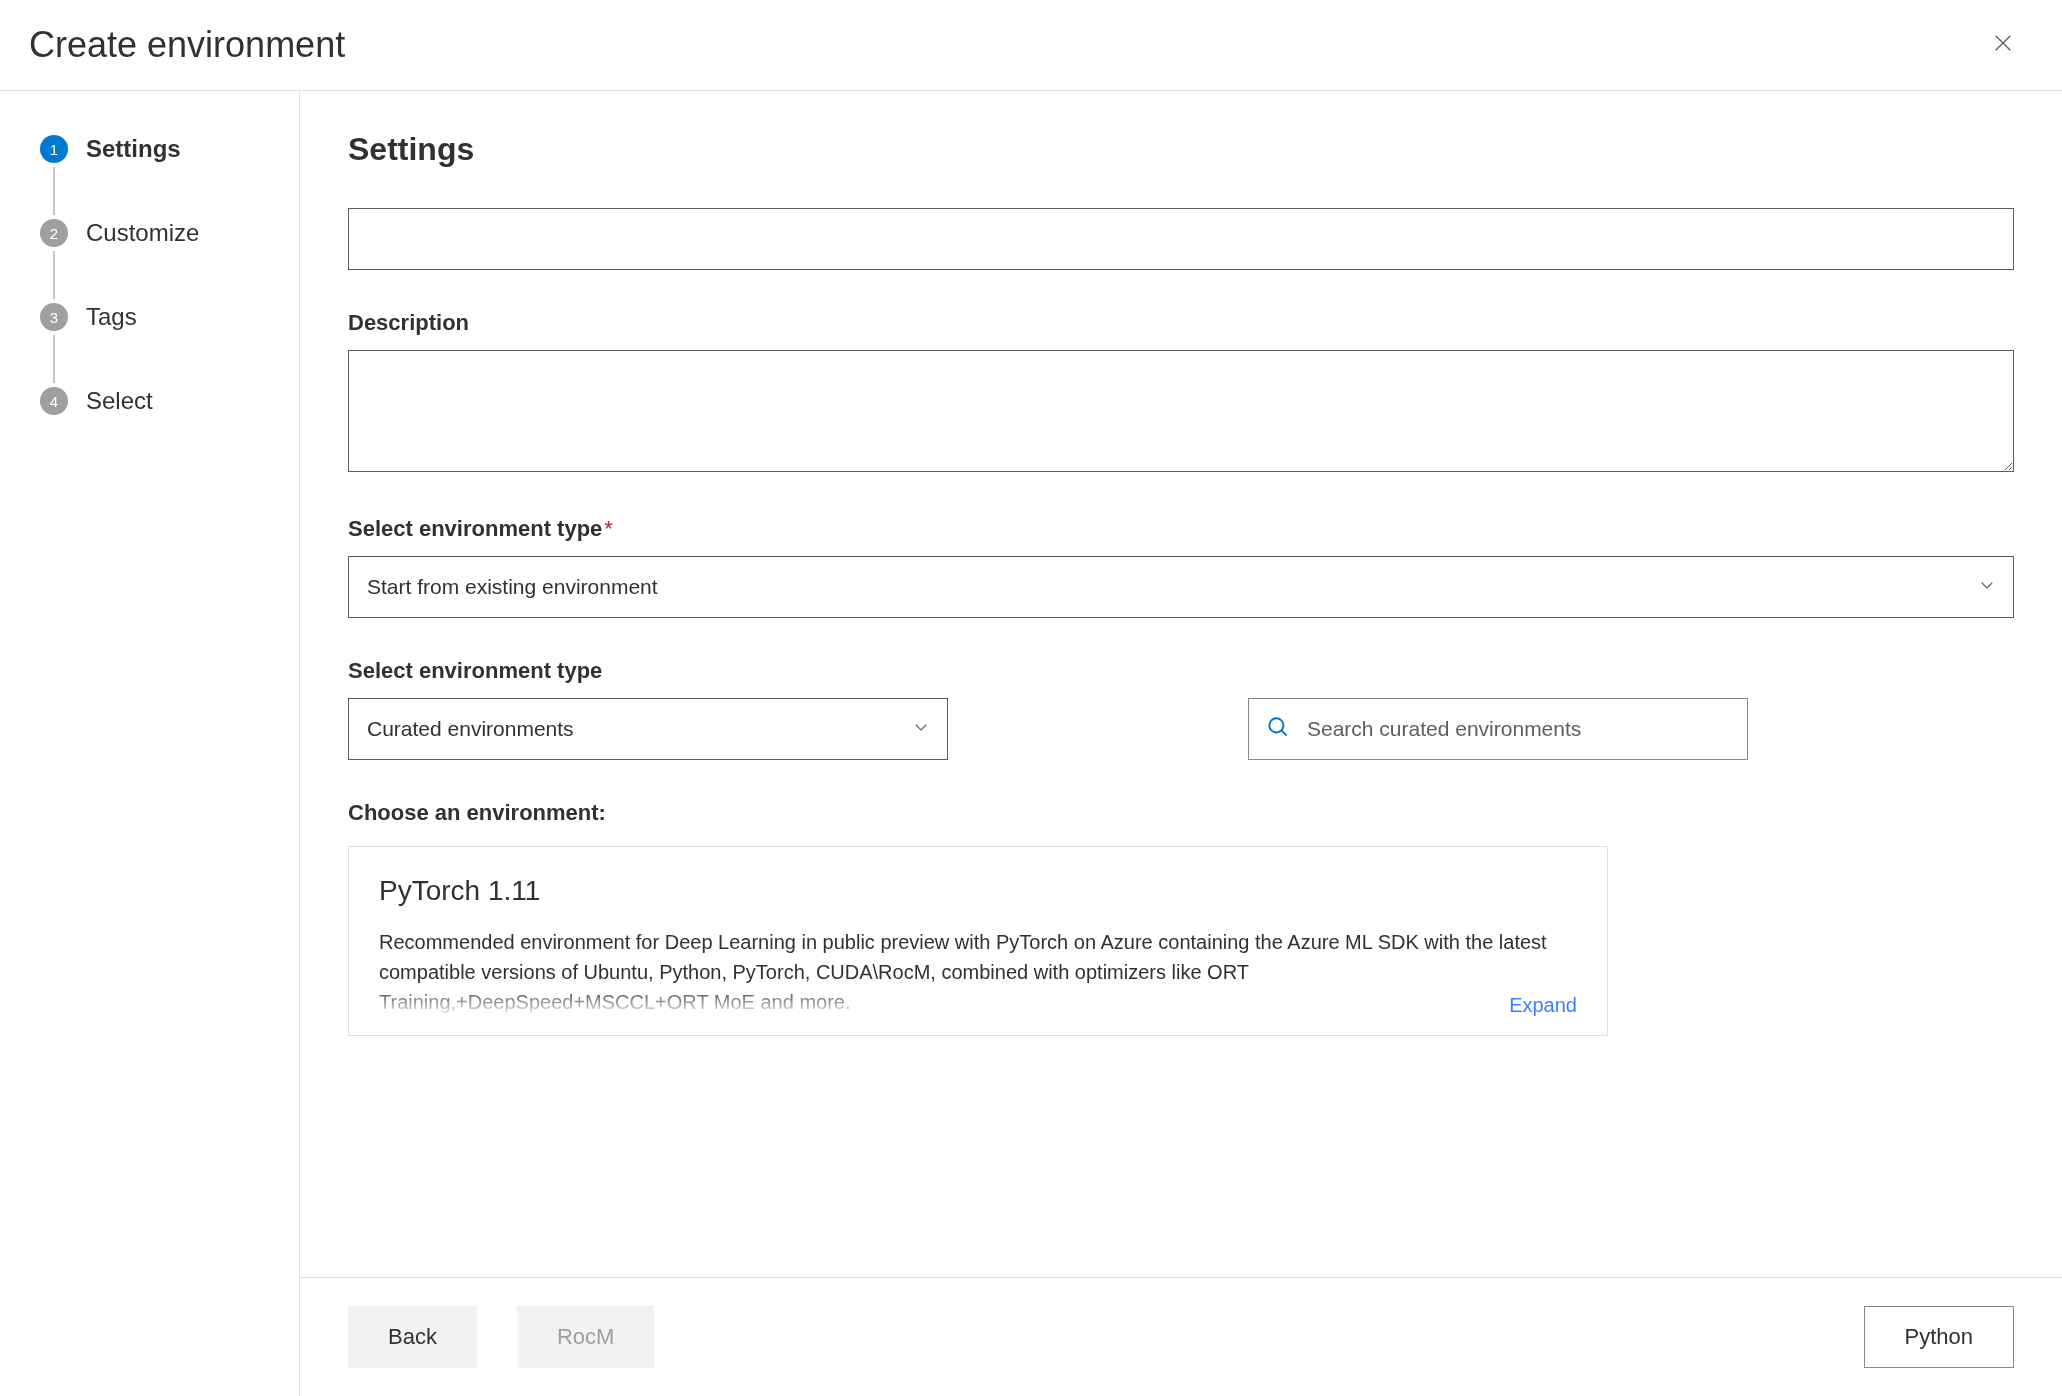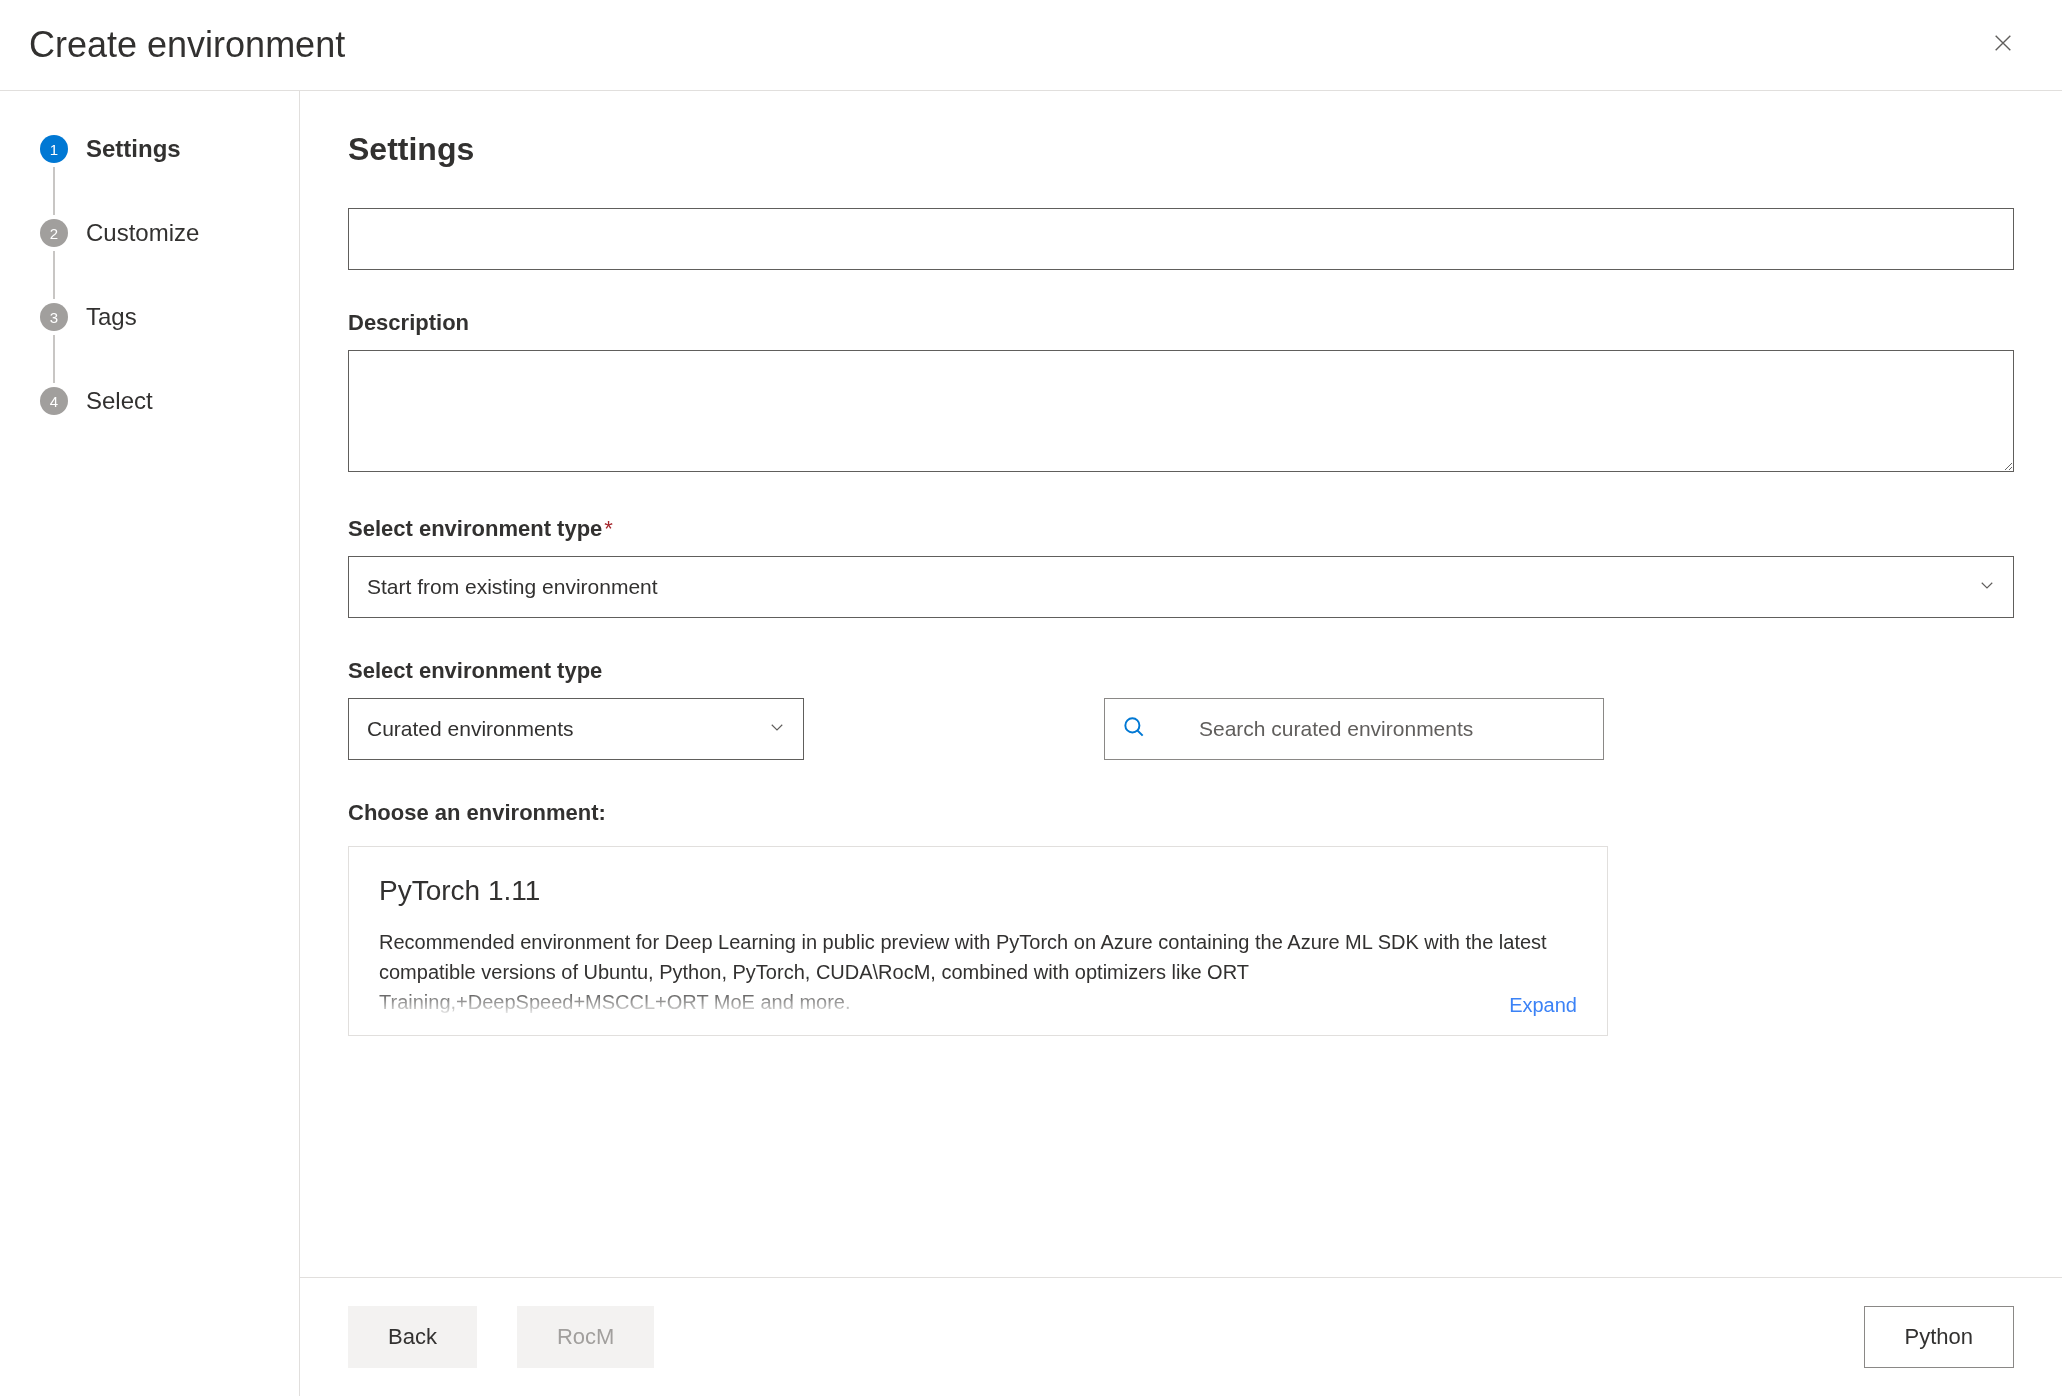--- a/index.html
+++ b/index.html
@@ -134,21 +134,21 @@
     padding: 10px 14px;
     resize: both;
     font-family: inherit;
   }
 
   .select-wrap {
     position: relative;
     width: 1680px;
     max-width: 100%;
   }
-  .select-wrap.small { width: 456px; }
+  .select-wrap.small { width: 600px; }
   .select {
     width: 100%;
     height: 62px;
     border: 1px solid #605e5c;
     background: #fff;
     font-size: 21px;
     padding: 0 44px 0 18px;
     display: flex;
     align-items: center;
     cursor: pointer;
@@ -180,21 +180,20 @@
   }
   .search-icon { color: #0078d4; flex-shrink: 0; }
   .search-input {
     flex: 1;
     border: none;
     outline: none;
     font-size: 21px;
     color: #323130;
     font-family: inherit;
     background: transparent;
-    margin-left: 36px;
   }
   .search-input::placeholder { color: #605e5c; }
 
   .env-card {
     width: 1260px;
     border: 1px solid #e1dfdd;
     padding: 28px 30px 18px 30px;
     margin-top: 20px;
     position: relative;
   }

